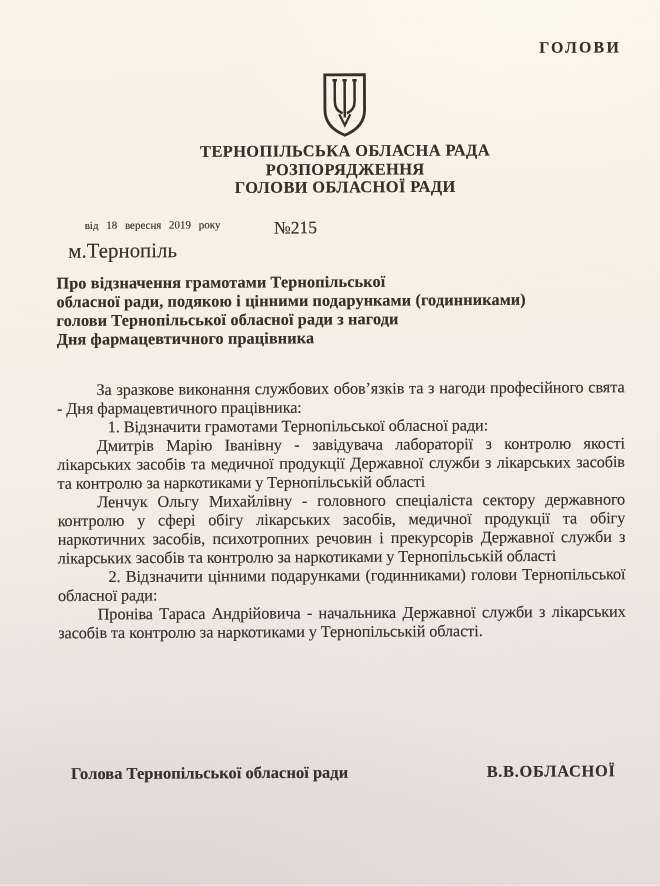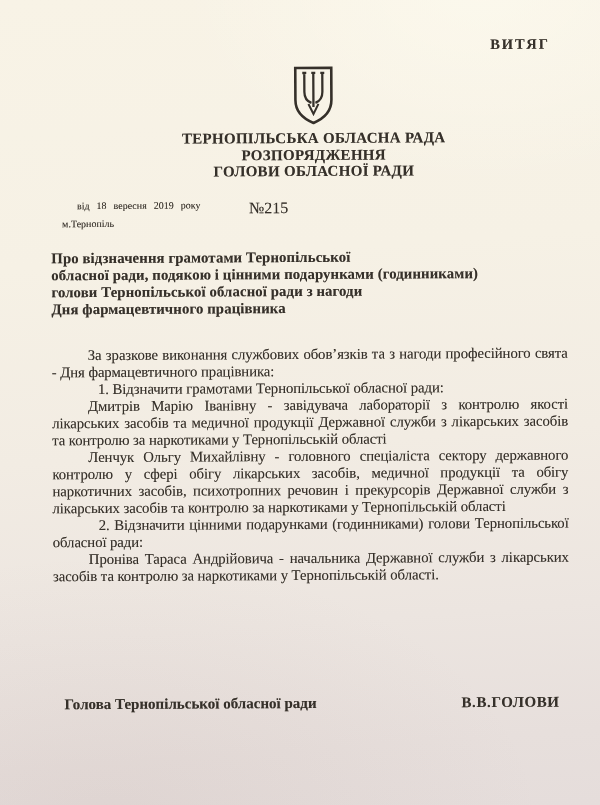--- a/index.html
+++ b/index.html
@@ -38,21 +38,21 @@
   .meta-date {
     position: absolute; top: 199px; left: 78px;
     font-size: 10px; word-spacing: 4.5px;
   }
   .meta-num {
     position: absolute; top: 199px; left: 250px;
     font-size: 16px;
   }
   .meta-city {
     position: absolute; top: 217px; left: 63px;
-    font-size: 10px;
+    font-size: 19px;
   }
   .subject {
     position: absolute; top: 249px; left: 52px; width: 520px;
     font-weight: 700; font-size: 14.8px; line-height: 17px;
     letter-spacing: 0.1px;
   }
   .bodytext {
     position: absolute; top: 346px; left: 52px; width: 516px;
     font-size: 14.8px; line-height: 17px; letter-spacing: -0.1px;
   }
@@ -69,21 +69,21 @@
     display: flex; justify-content: space-between; align-items: baseline;
     font-weight: 700; font-size: 15px;
   }
   .signature .name { letter-spacing: 0.6px; }
 </style>
 </head>
 <body>
 
 <div class="sheet">
 
-  <div class="extract">ВИТЯГ</div>
+  <div class="extract">ГОЛОВИ</div>
 
   <div class="emblem">
     <svg width="42" height="60" viewBox="0 0 42 60" fill="none" xmlns="http://www.w3.org/2000/svg">
       <path d="M3 2 H39 V34 C39 45 32 52.5 21 57 C10 52.5 3 45 3 34 Z" stroke="#35302a" stroke-width="2.6"></path>
       <path d="M10 7 H14 M12 7 V26 C12 32 15 35.5 19 37" stroke="#35302a" stroke-width="2.3"></path>
       <path d="M28 7 H32 M30 7 V26 C30 32 27 35.5 23 37" stroke="#35302a" stroke-width="2.3"></path>
       <path d="M19 7 H23 M21 7 V41" stroke="#35302a" stroke-width="2.3"></path>
       <path d="M16 38 L21 48 L26 38" stroke="#35302a" stroke-width="2"></path>
     </svg>
   </div>
@@ -109,16 +109,16 @@
     <p>За зразкове виконання службових обов’язків та з нагоди професійного свята - Дня фармацевтичного працівника:</p>
     <p class="numbered m16">1. Відзначити грамотами Тернопільської обласної ради:</p>
     <p class="m15">Дмитрів Марію Іванівну - завідувача лабораторії з контролю якості лікарських засобів та медичної продукції Державної служби з лікарських засобів та контролю за наркотиками у Тернопільській області</p>
     <p>Ленчук Ольгу Михайлівну - головного спеціаліста сектору державного контролю у сфері обігу лікарських засобів, медичної продукції та обігу наркотичних засобів, психотропних речовин і прекурсорів Державної служби з лікарських засобів та контролю за наркотиками у Тернопільській області</p>
     <p class="numbered m18">2. Відзначити цінними подарунками (годинниками) голови Тернопільської обласної ради:</p>
     <p class="m17">Проніва Тараса Андрійовича - начальника Державної служби з лікарських засобів та контролю за наркотиками у Тернопільській області.</p>
   </div>
 
   <div class="signature">
     <span>Голова Тернопільської обласної ради</span>
-    <span class="name">В.В.ГОЛОВИ</span>
+    <span class="name">В.В.ОБЛАСНОЇ</span>
   </div>
 
 </div>
 
 </body></html>

